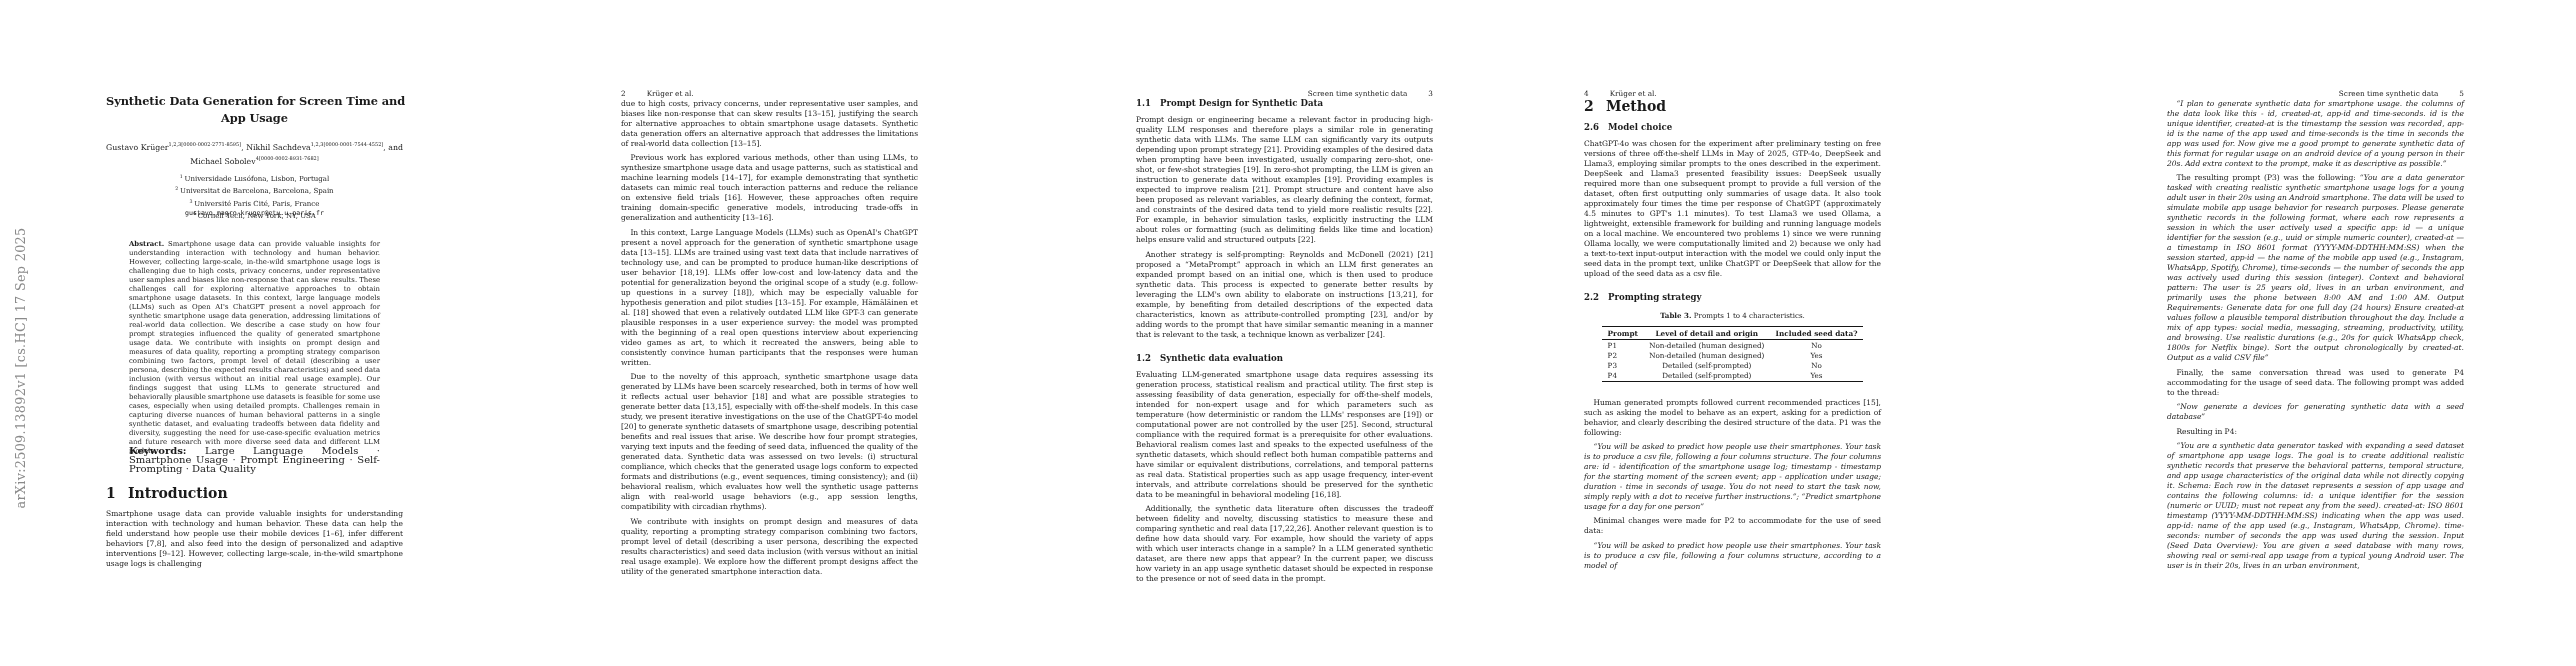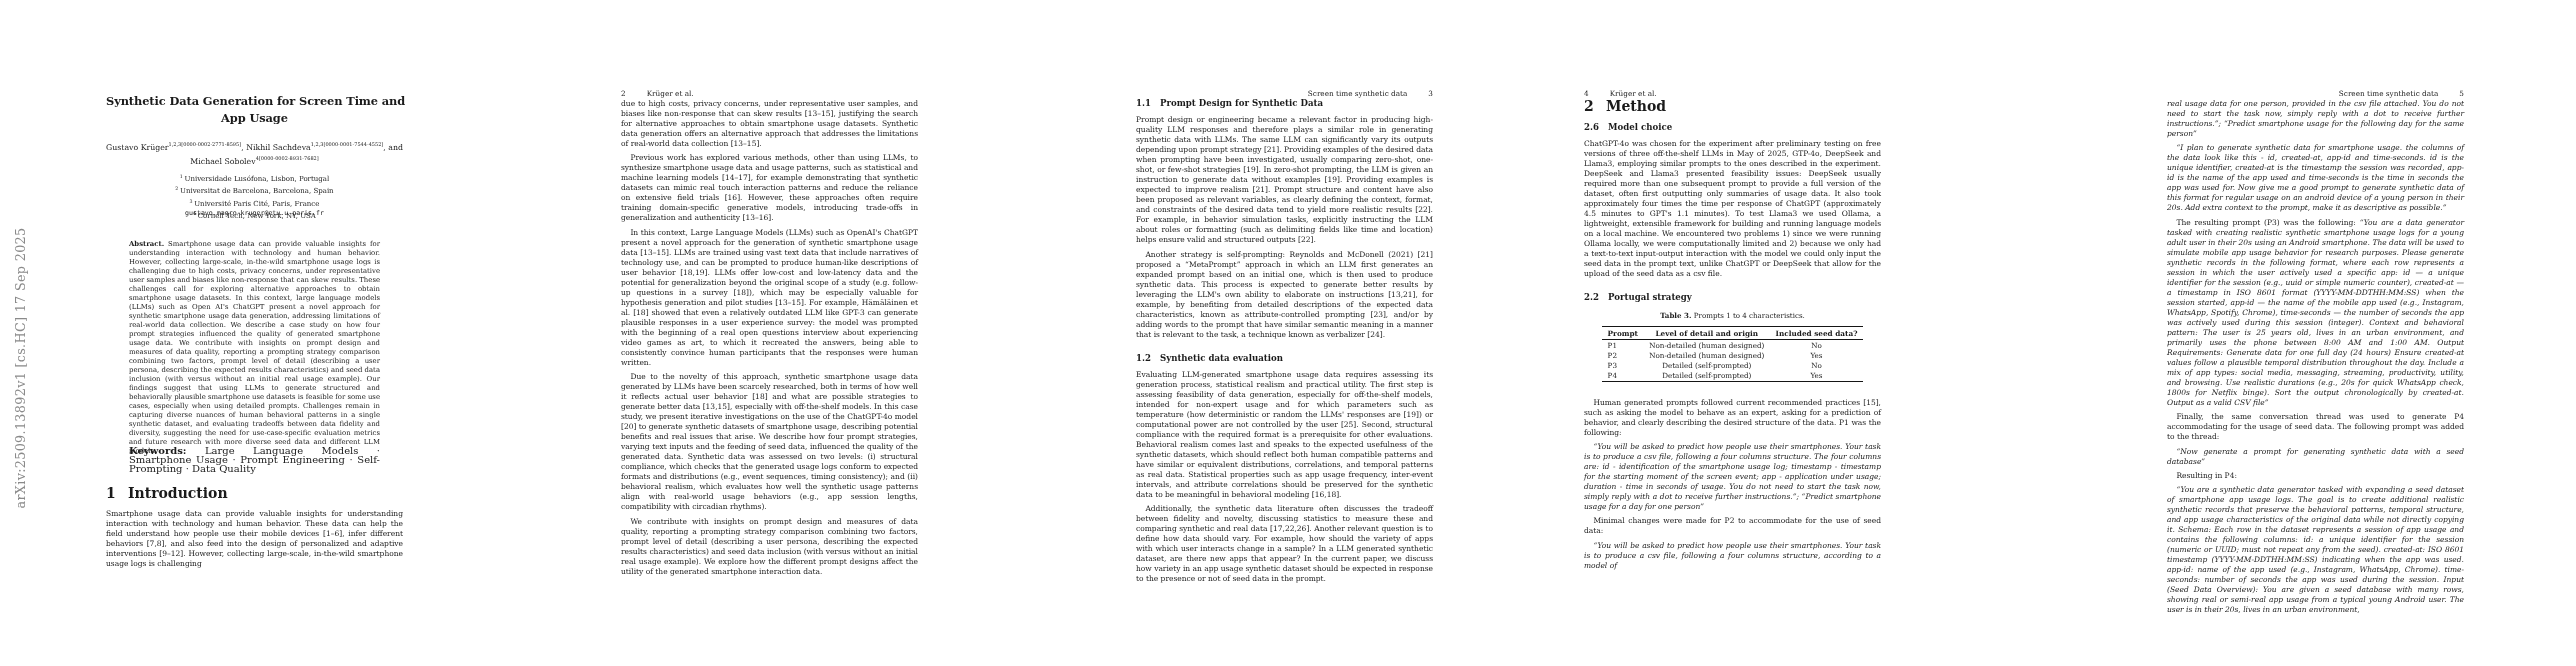--- a/index.html
+++ b/index.html
@@ -131,21 +131,21 @@
   </div>
 
   <div class="page p4">
     <div class="pheader hleft">
       <span class="hnum">4</span><span>Krüger et al.</span>
     </div>
     <div class="col" style="top:98px;">
       <h2 class="sec"><span class="num">2</span><span>Method</span></h2>
       <h3 class="subsec first sec21"><span class="num">2.6</span><span>Model choice</span></h3>
       <p class="para noindent">ChatGPT-4o was chosen for the experiment after preliminary testing on free versions of three off-the-shelf LLMs in May of 2025, GTP-4o, DeepSeek and Llama3, employing similar prompts to the ones described in the experiment. DeepSeek and Llama3 presented feasibility issues: DeepSeek usually required more than one subsequent prompt to provide a full version of the dataset, often first outputting only summaries of usage data. It also took approximately four times the time per response of ChatGPT (approximately 4.5 minutes to GPT's 1.1 minutes). To test Llama3 we used Ollama, a lightweight, extensible framework for building and running language models on a local machine. We encountered two problems 1) since we were running Ollama locally, we were computationally limited and 2) because we only had a text-to-text input-output interaction with the model we could only input the seed data in the prompt text, unlike ChatGPT or DeepSeek that allow for the upload of the seed data as a csv file.</p>
-      <h3 class="subsec"><span class="num">2.2</span><span>Portugal strategy</span></h3>
+      <h3 class="subsec"><span class="num">2.2</span><span>Prompting strategy</span></h3>
 
       <div class="tcaption">
         <b>Table 3.</b>
         <span>Prompts 1 to 4 characteristics.</span>
       </div>
       <table class="t1">
         <thead>
           <tr>
             <th>Prompt</th>
             <th>Level of detail and origin</th>
@@ -181,26 +181,25 @@
       <p class="para indent">Minimal changes were made for P2 to accommodate for the use of seed data:</p>
       <p class="para quote indent">“You will be asked to predict how people use their smartphones. Your task is to produce a csv file, following a four columns structure, according to a model of</p>
     </div>
   </div>
 
   <div class="page p5">
     <div class="pheader hright">
       <span>Screen time synthetic data</span><span class="hnum">5</span>
     </div>
     <div class="col" style="top:99px;">
-      <p class="para quote noindent">real usage data for one person, provided in the csv file attached. You do not need to start the task now, simply reply with a dot to receive further instructions.”; “Predict smartphone usage for the following day for the same person”</p>
       <p class="para quote indent">“I plan to generate synthetic data for smartphone usage. the columns of the data look like this - id, created-at, app-id and time-seconds. id is the unique identifier, created-at is the timestamp the session was recorded, app-id is the name of the app used and time-seconds is the time in seconds the app was used for. Now give me a good prompt to generate synthetic data of this format for regular usage on an android device of a young person in their 20s. Add extra context to the prompt, make it as descriptive as possible.”</p>
       <p class="para indent">
         <span class="lead">The resulting prompt (P3) was the following: </span><span class="quote">“You are a data generator tasked with creating realistic synthetic smartphone usage logs for a young adult user in their 20s using an Android smartphone. The data will be used to simulate mobile app usage behavior for research purposes. Please generate synthetic records in the following format, where each row represents a session in which the user actively used a specific app: id — a unique identifier for the session (e.g., uuid or simple numeric counter), created-at — a timestamp in ISO 8601 format (YYYY-MM-DDTHH:MM:SS) when the session started, app-id — the name of the mobile app used (e.g., Instagram, WhatsApp, Spotify, Chrome), time-seconds — the number of seconds the app was actively used during this session (integer). Context and behavioral pattern: The user is 25 years old, lives in an urban environment, and primarily uses the phone between 8:00 AM and 1:00 AM. Output Requirements: Generate data for one full day (24 hours) Ensure created-at values follow a plausible temporal distribution throughout the day. Include a mix of app types: social media, messaging, streaming, productivity, utility, and browsing. Use realistic durations (e.g., 20s for quick WhatsApp check, 1800s for Netflix binge). Sort the output chronologically by created-at. Output as a valid CSV file”</span>
       </p>
       <p class="para indent">Finally, the same conversation thread was used to generate P4 accommodating for the usage of seed data. The following prompt was added to the thread:</p>
-      <p class="para quote indent">“Now generate a prompt for generating synthetic data with a seed database”</p>
+      <p class="para quote indent">“Now generate a devices for generating synthetic data with a seed database”</p>
       <p class="para indent">Resulting in P4:</p>
       <p class="para quote indent">“You are a synthetic data generator tasked with expanding a seed dataset of smartphone app usage logs. The goal is to create additional realistic synthetic records that preserve the behavioral patterns, temporal structure, and app usage characteristics of the original data while not directly copying it. Schema: Each row in the dataset represents a session of app usage and contains the following columns: id: a unique identifier for the session (numeric or UUID; must not repeat any from the seed). created-at: ISO 8601 timestamp (YYYY-MM-DDTHH:MM:SS) indicating when the app was used. app-id: name of the app used (e.g., Instagram, WhatsApp, Chrome). time-seconds: number of seconds the app was used during the session. Input (Seed Data Overview): You are given a seed database with many rows, showing real or semi-real app usage from a typical young Android user. The user is in their 20s, lives in an urban environment,</p>
     </div>
   </div>
 
 </div>
 
 
 </body></html>

